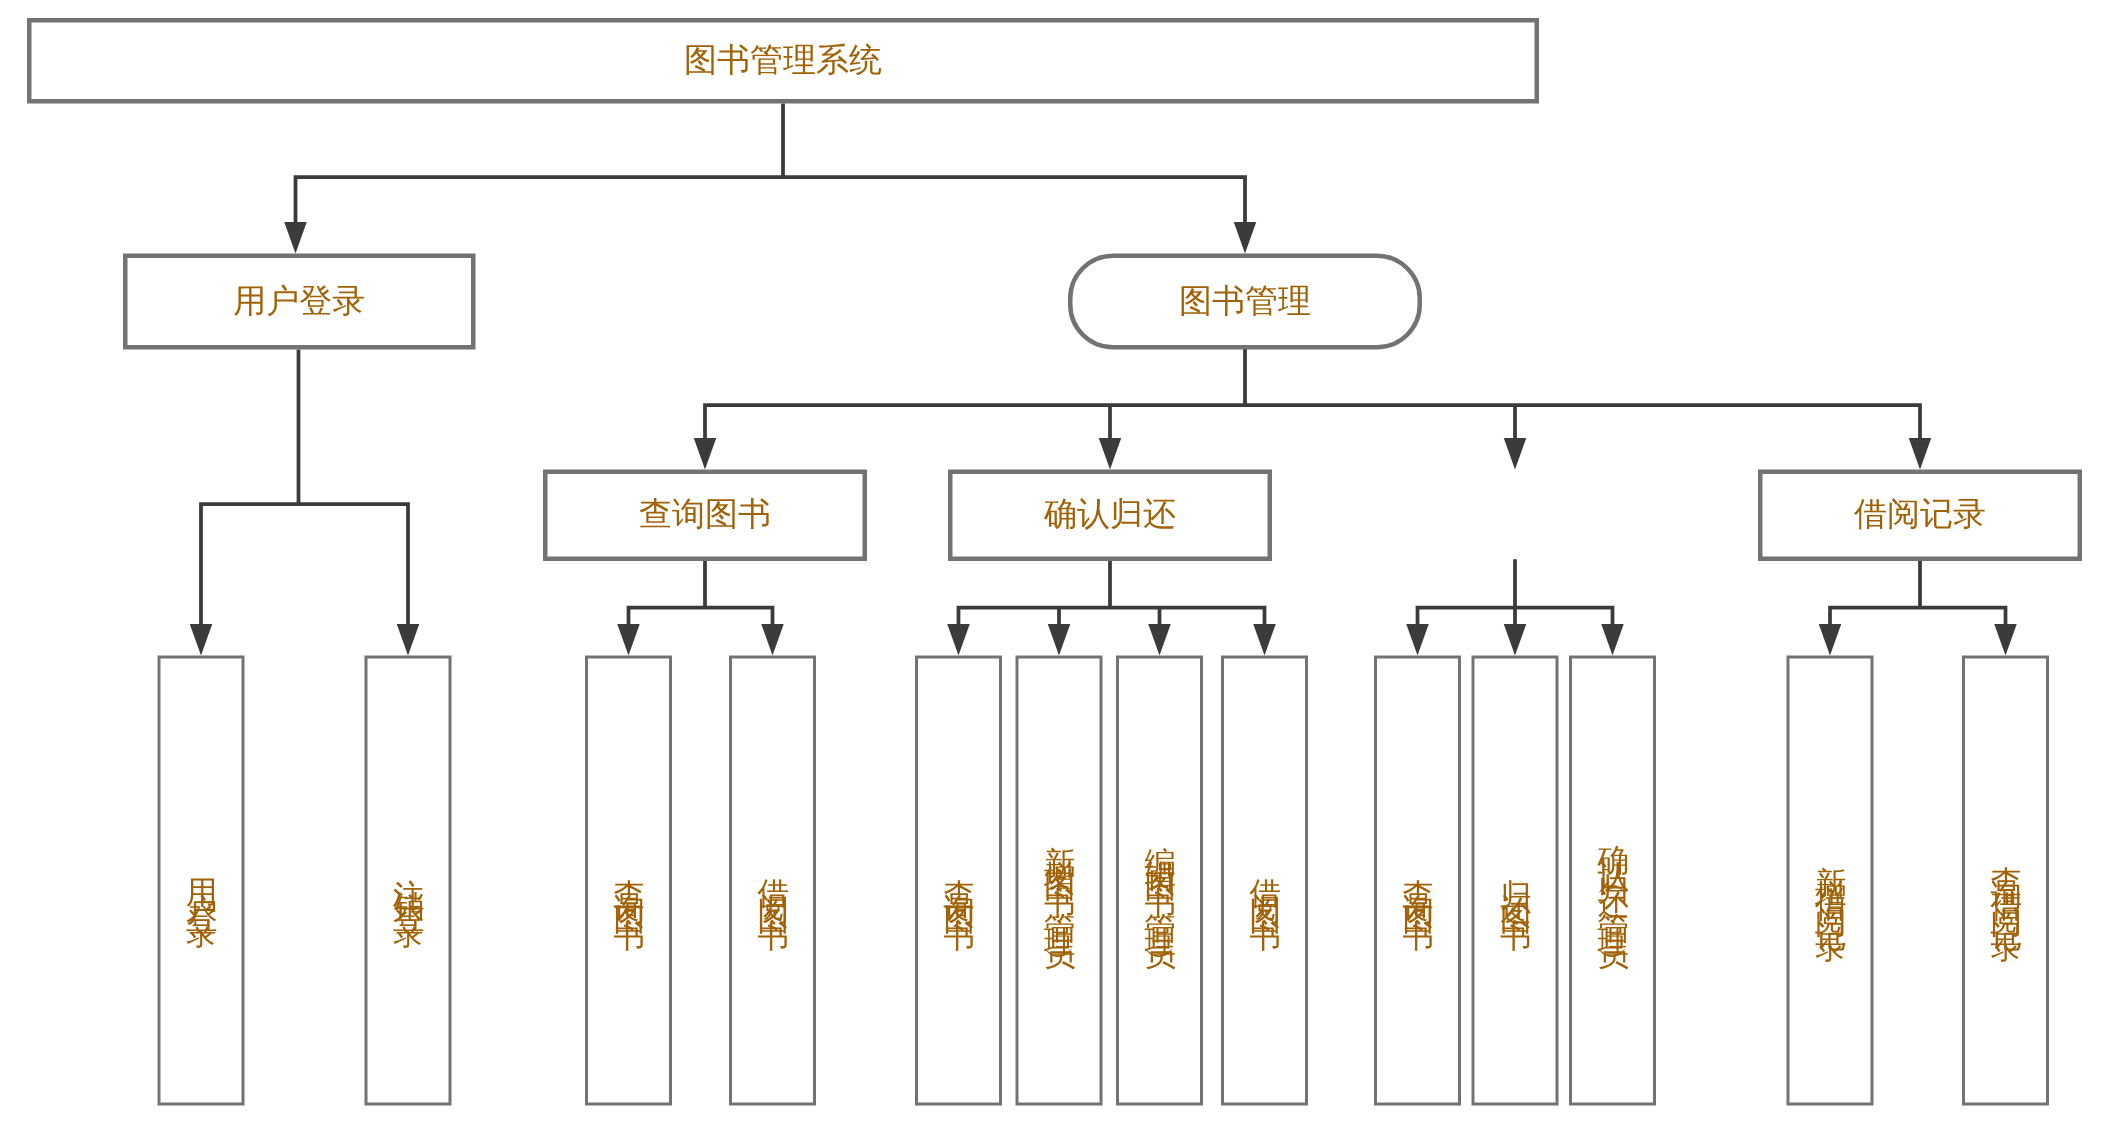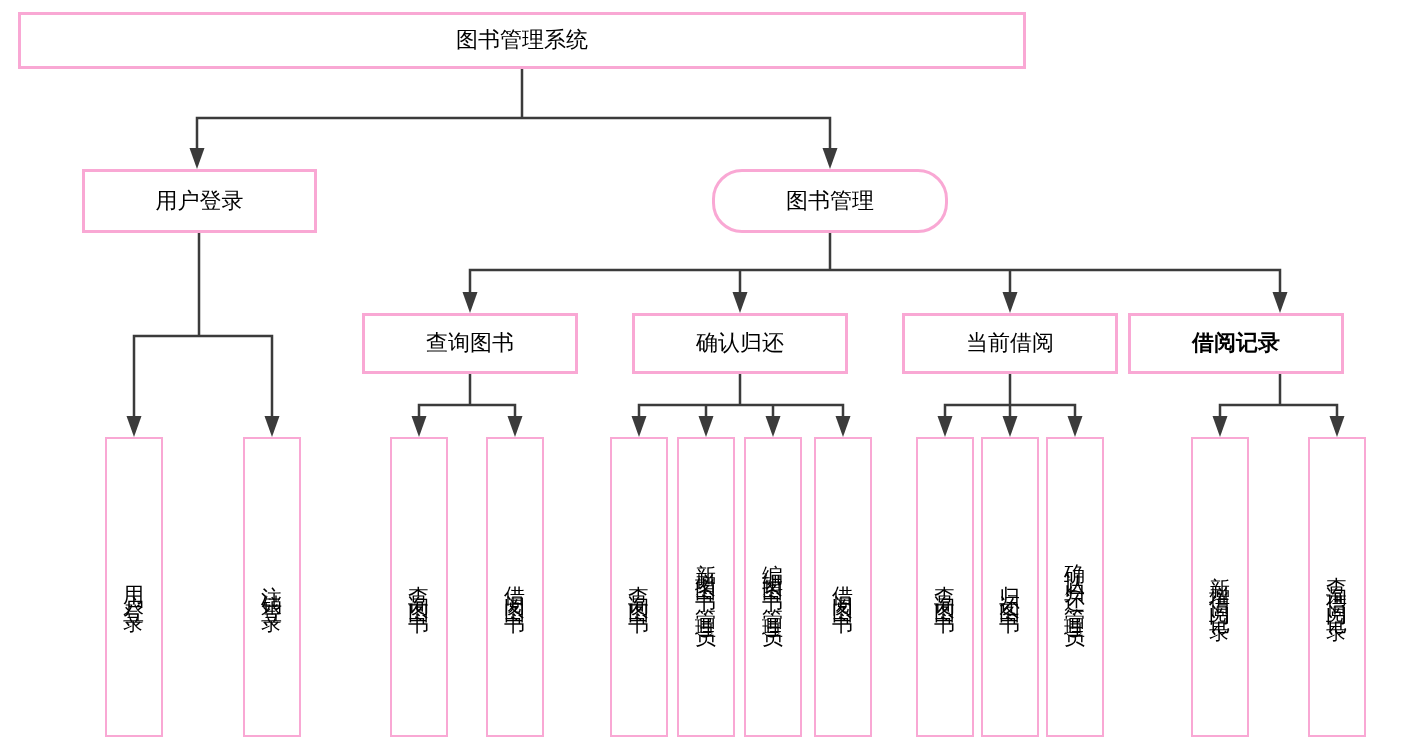--- a/index.html
+++ b/index.html
@@ -3,21 +3,21 @@
 <meta charset="utf-8">
 <style>
   html,body { margin:0; padding:0; background:#ffffff; }
   .stage {
     position:relative; width:1405px; height:747px; background:#ffffff;
     font-family:"Liberation Sans","DejaVu Sans",sans-serif; overflow:hidden;
   }
   .wires { position:absolute; left:0; top:0; z-index:1; }
   .box {
     position:absolute; box-sizing:border-box; background:#ffffff;
-    border:3px solid #f9a8d4; color:#000000;
+    border:3px solid #737373; color:#a16207;
     display:flex; align-items:center; justify-content:center;
     font-size:22px; line-height:1.2; z-index:2; white-space:nowrap;
   }
   .vbox {
     writing-mode:vertical-rl; text-orientation:mixed;
     font-size:21px; letter-spacing:9px; line-height:1;
     border-width:2.5px; white-space:normal;
     width:58px; top:437px; height:300px;
   }
   .lv3 { top:313px; height:61px; width:216px; }
@@ -64,22 +64,21 @@
     </g>
   </svg>
 
   <div class="box" style="left:18px; top:12px; width:1008px; height:57px;">图书管理系统</div>
 
   <div class="box" style="left:82px; top:169px; width:235px; height:64px;">用户登录</div>
   <div class="box" style="left:712px; top:169px; width:236px; height:64px;border-radius:30px;">图书管理</div>
 
   <div class="box lv3" style="left:362px;">查询图书</div>
   <div class="box lv3" style="left:632px;">确认归还</div>
-  <div class="box lv3" style="left:902px;">当前借阅</div>
-  <div class="box lv3" style="left:1128px;font-weight:bold;">借阅记录</div>
+  <div class="box lv3" style="left:1172px;">借阅记录</div>
 
   <div class="box vbox" style="left:105px;">用户登录</div>
   <div class="box vbox" style="left:243px;">注销登录</div>
 
   <div class="box vbox" style="left:390px;">查询图书</div>
   <div class="box vbox" style="left:486px;">借阅图书</div>
 
   <div class="box vbox" style="left:610px;">查询图书</div>
   <div class="box vbox" style="left:677px;">新增图书（管理员）</div>
   <div class="box vbox" style="left:744px;">编辑图书（管理员）</div>

